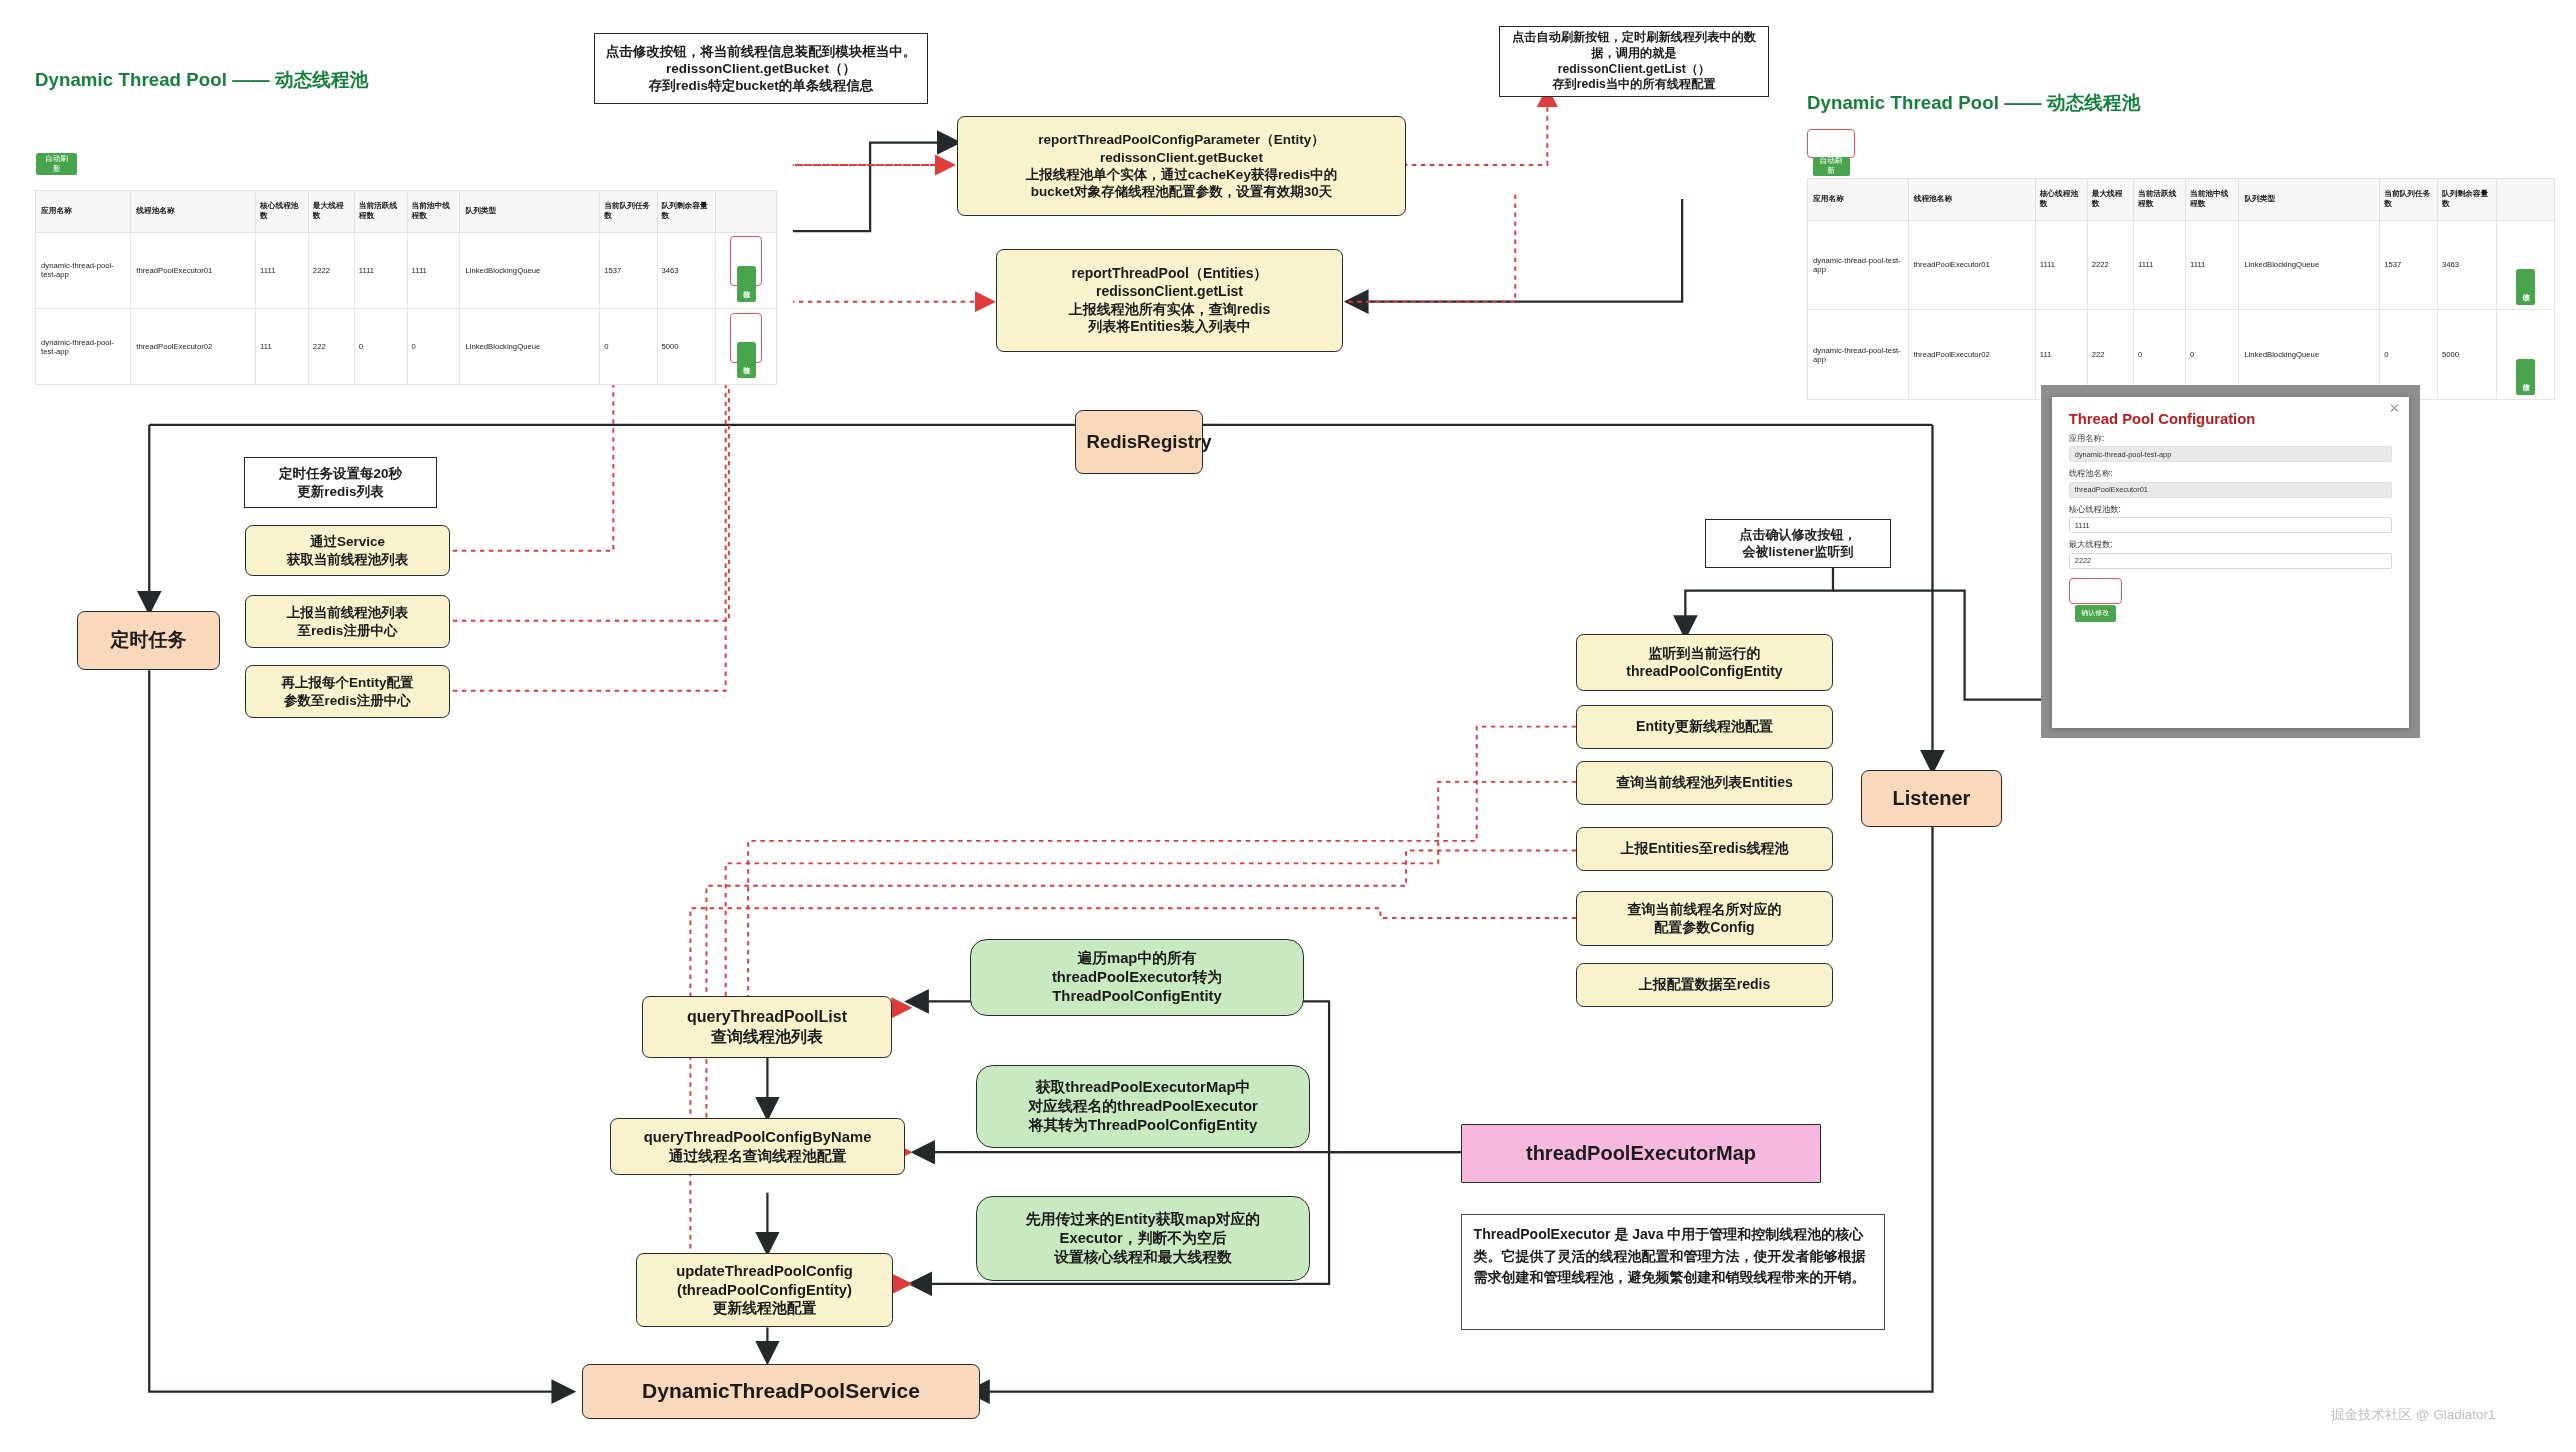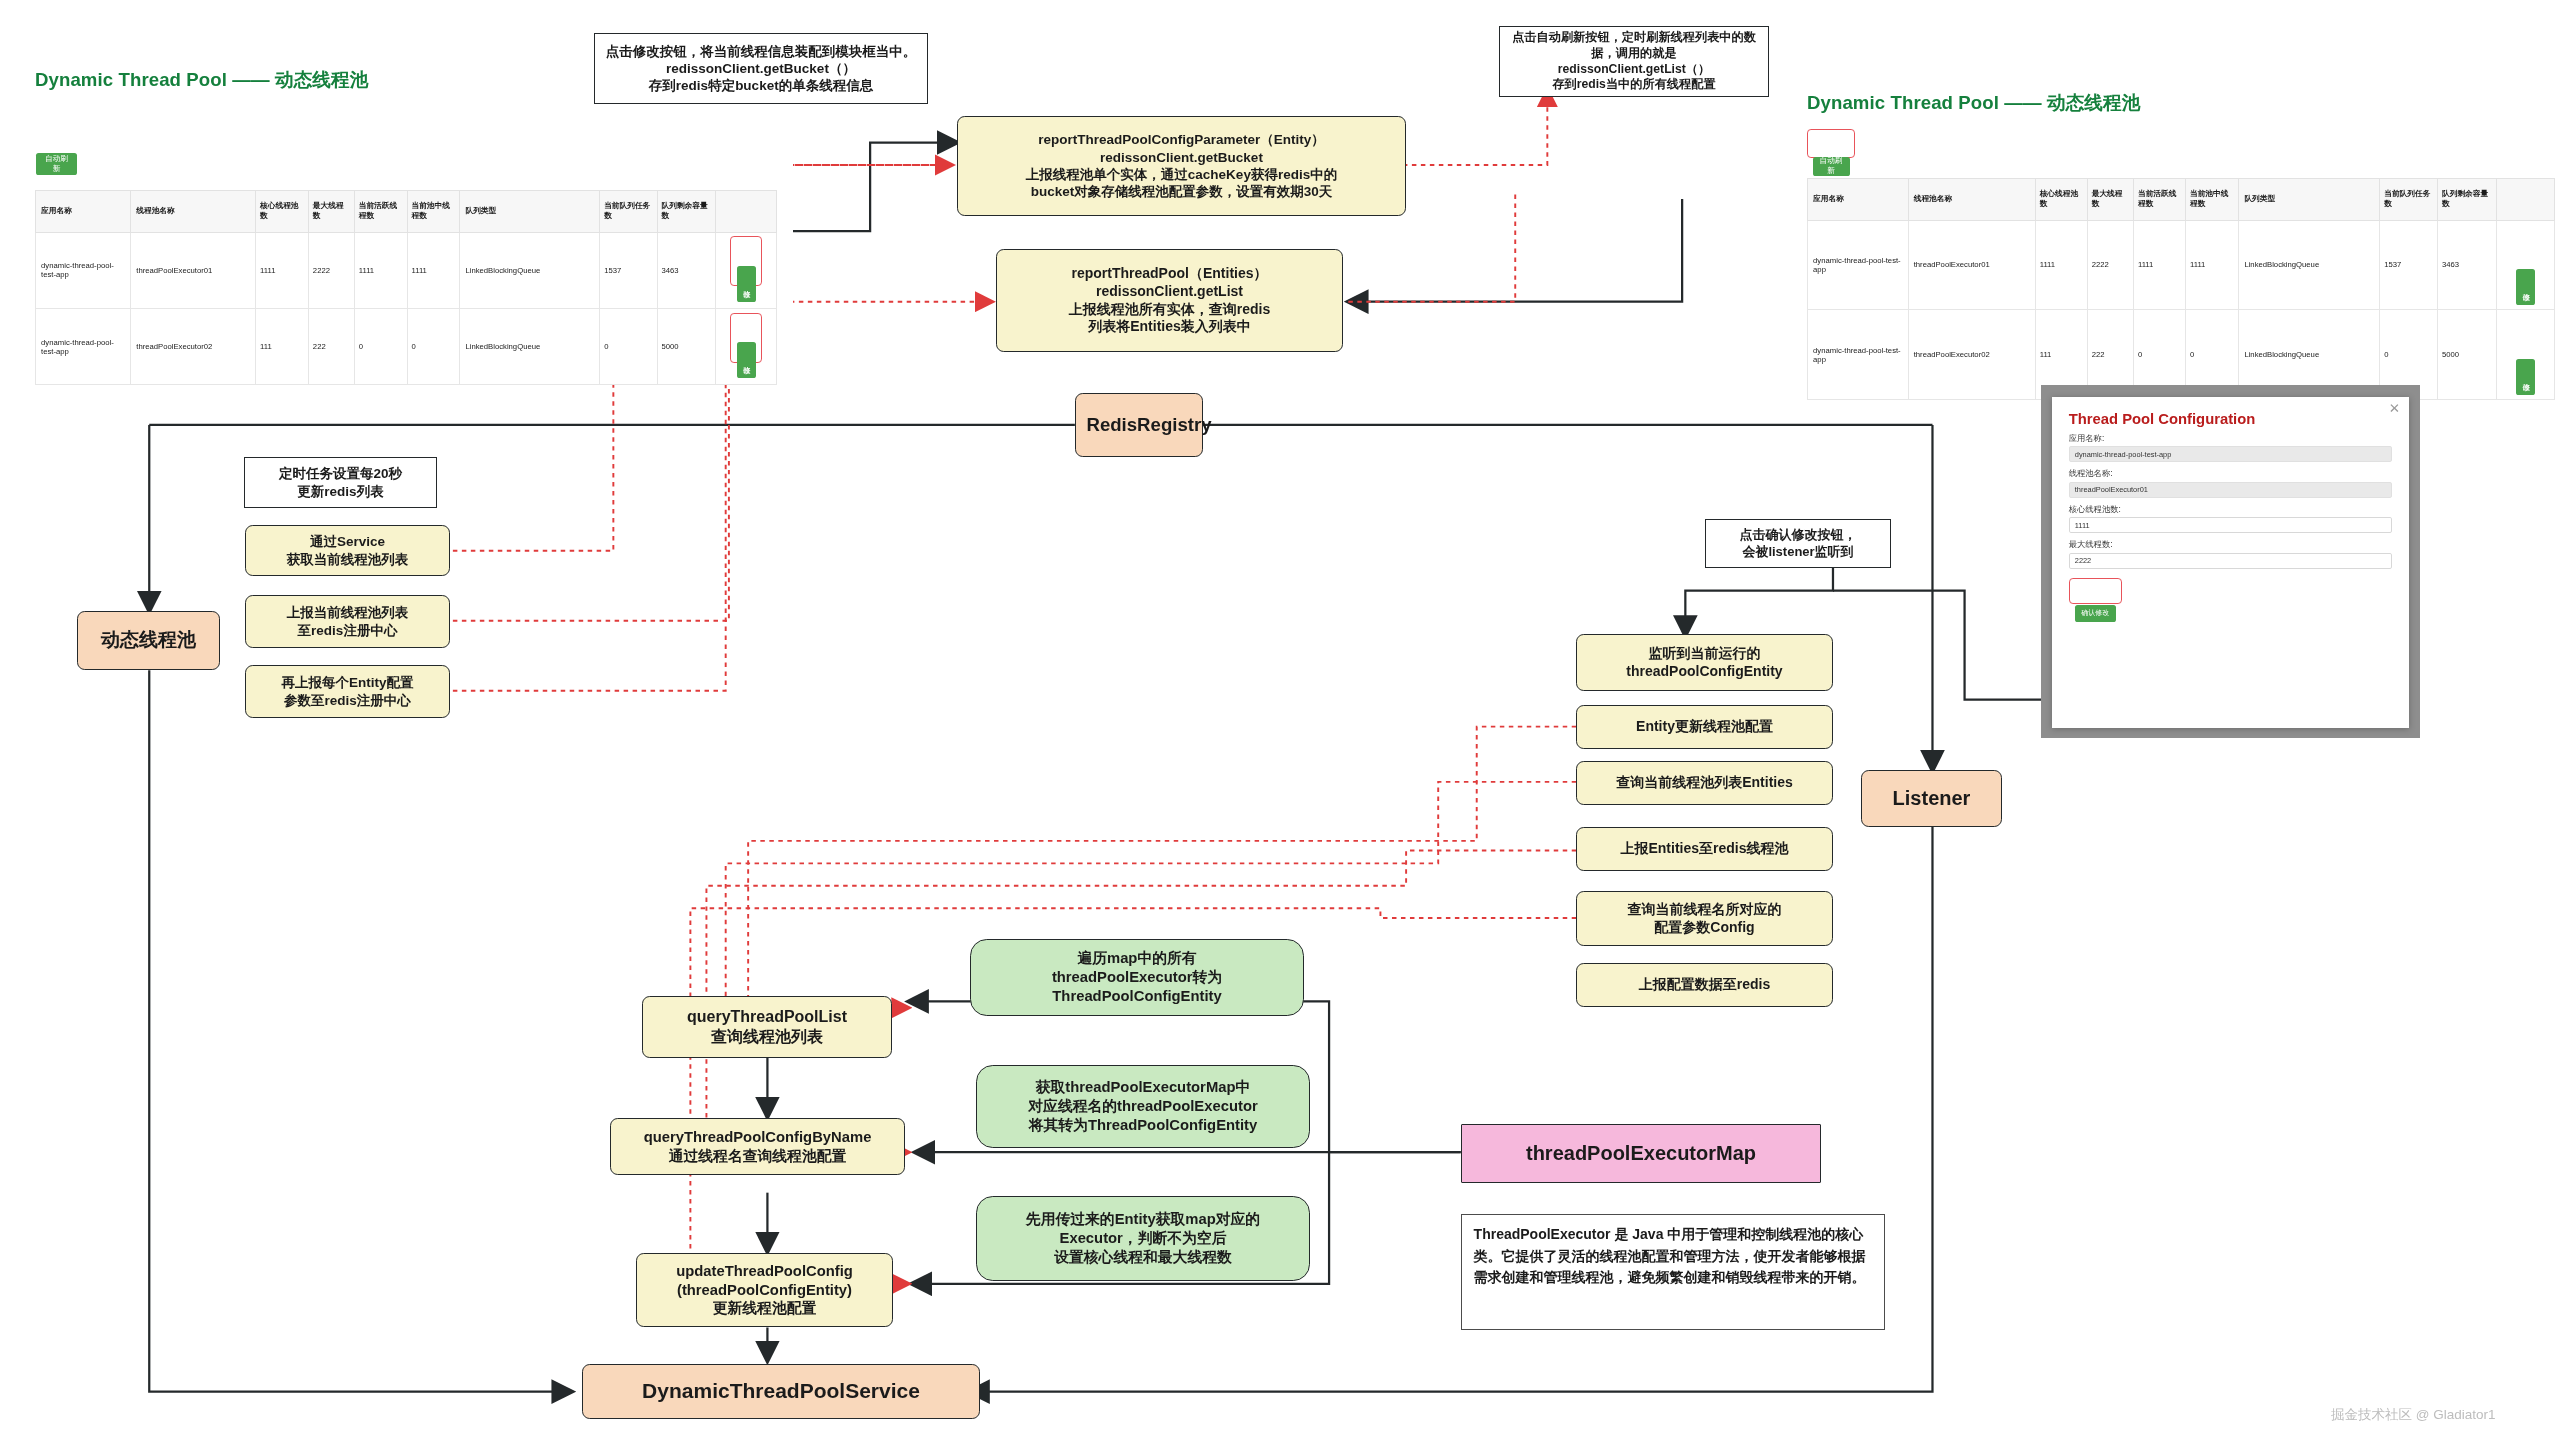--- a/index.html
+++ b/index.html
@@ -343,25 +343,25 @@
 ThreadPoolConfigEntity</div>
   <div class="node green" style="left:976px;top:1065px;width:334px;height:83px;
        font-size:14.8px;white-space:pre-line;">获取threadPoolExecutorMap中
 对应线程名的threadPoolExecutor
 将其转为ThreadPoolConfigEntity</div>
   <div class="node green" style="left:976px;top:1196px;width:334px;height:85px;
        font-size:14.8px;white-space:pre-line;">先用传过来的Entity获取map对应的
 Executor，判断不为空后
 设置核心线程和最大线程数</div>
 
-  <div class="node orange" style="left:1075px;top:393px;width:128px;height:64px;
+  <div class="node orange" style="left:1075px;top:410px;width:128px;height:64px;
        font-size:18.6px;padding-left:20px;">RedisRegistry</div>
 
   <div class="node orange" style="left:77px;top:611px;width:143px;height:59px;
-       font-size:19px;">动态线程池</div>
+       font-size:19px;">定时任务</div>
 
   <div class="node orange" style="left:1861px;top:770px;width:141px;height:57px;
        font-size:20px;">Listener</div>
 
   <div class="node pink" style="left:1461px;top:1124px;width:360px;height:59px;
        font-size:20px;">threadPoolExecutorMap</div>
 
   <div class="node orange" style="left:582px;top:1364px;width:398px;height:55px;
        font-size:21px;">DynamicThreadPoolService</div>
 

